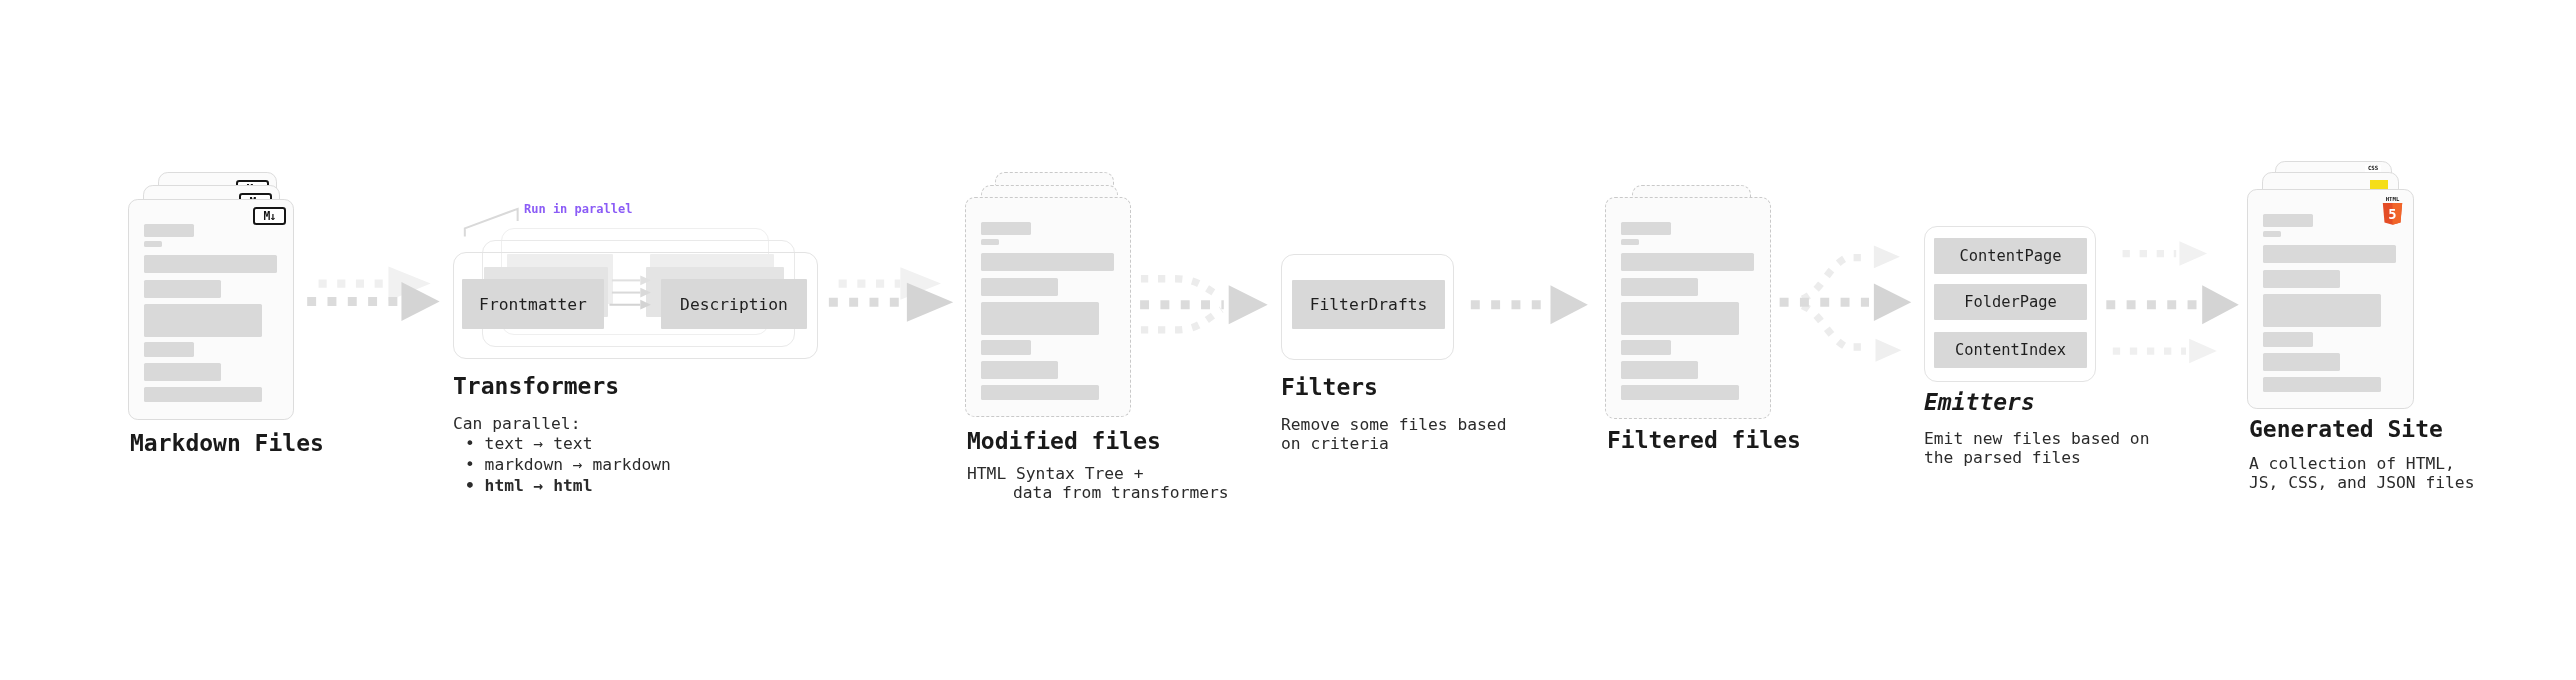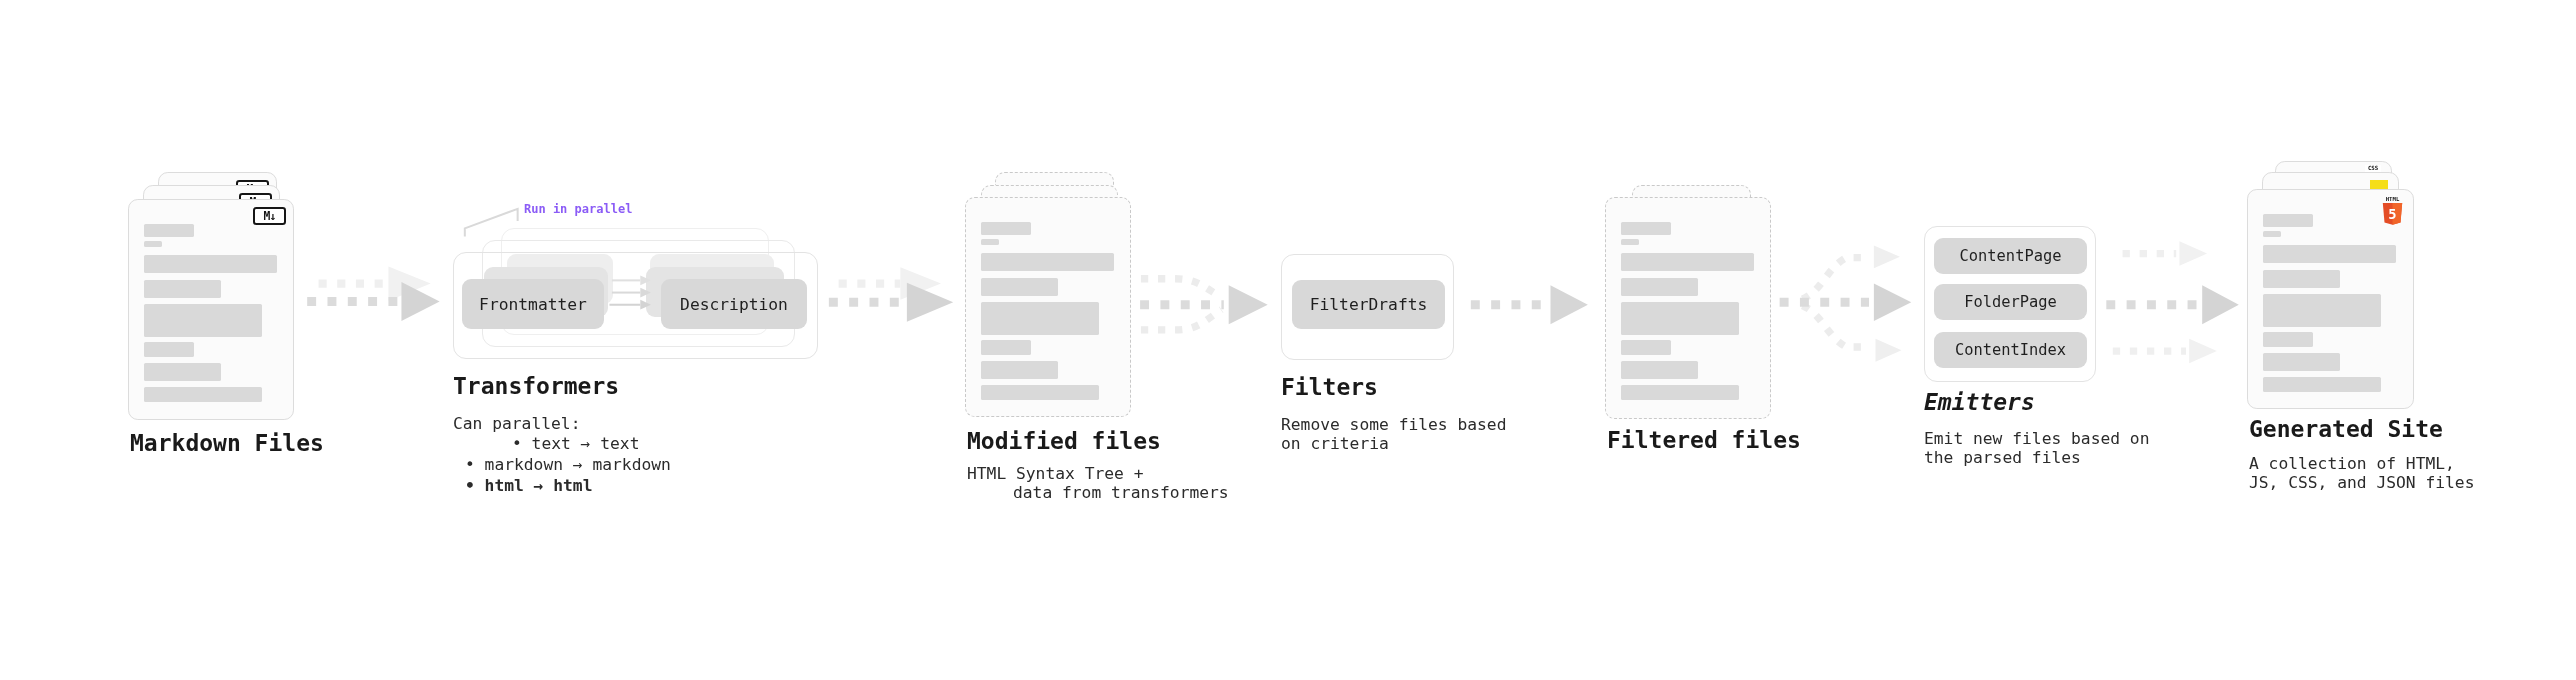--- a/index.html
+++ b/index.html
@@ -10,21 +10,21 @@
   .doc{position:absolute;background:#fbfbfb;border:1.6px solid #dcdcdc;border-radius:9.8px;box-sizing:border-box;}
   .doc.dashed{border:1.6px dashed #c9c9c9;}
   .bar{position:absolute;left:14.6px;background:#d9d9d9;border-radius:1.6px;}
 
   
   .frame{position:absolute;border:1.6px solid #e3e3e3;border-radius:13px;box-sizing:border-box;background:transparent;}
   .frame.g1{border-color:#e9e9e9;}
   .frame.g2{border-color:#efefef;}
 
   
-  .pill{position:absolute;background:#d8d8d8;border-radius:9px;display:flex;align-items:center;justify-content:center;
+  .pill{position:absolute;background:#d8d8d8;border-radius:1px;display:flex;align-items:center;justify-content:center;
         font-size:16.3px;font-weight:500;color:#1f1f1f;white-space:nowrap;}
   .pill.ghost1{background:#e4e4e4;}
   .pill.ghost2{background:#eeeeee;}
 
   
   .title{position:absolute;font-size:23px;font-weight:600;color:#1a1a1a;line-height:1;white-space:nowrap;}
   .sub{position:absolute;font-size:16.3px;font-weight:400;color:#2b2b2b;line-height:1;white-space:nowrap;}
   .ghost-label{position:absolute;font-size:12px;font-weight:700;color:#8b5cf6;line-height:1;white-space:nowrap;}
 
   
@@ -84,21 +84,21 @@
         <span>Frontmatter</span>
       </div>
     <div class="pill" style="left:661px;top:279px;width:146px;height:50px;">
         <span>Description</span>
       </div>
 
     <div class="ghost-label" style="left:524px;top:203px;">Run in parallel</div>
 
     <div class="title" style="left:453px;top:375px;">Transformers</div>
     <div class="sub" style="left:453px;top:416px;">Can parallel:</div>
-    <div class="sub" style="left:465px;top:436px;margin-left:47px;">• text → text</div>
+    <div class="sub" style="left:465px;top:436px;">• text → text</div>
     <div class="sub" style="left:465px;top:457px;">• markdown → markdown</div>
     <div class="sub" style="left:465px;top:478px;font-weight:bold;">• html → html</div>
   </div>
 
   <div>
     <div class="doc dashed" style="left:995px;top:172px;width:119px;height:57px;"></div>
     <div class="doc dashed" style="left:981px;top:185px;width:137px;height:57px;"></div>
     <div class="doc dashed" style="left:965px;top:197px;width:166px;height:220px;">
       <div class="bar" style="top:24.4px;width:50px;height:12.2px;"></div>
       <div class="bar" style="top:41px;width:18px;height:5.7px;"></div>

